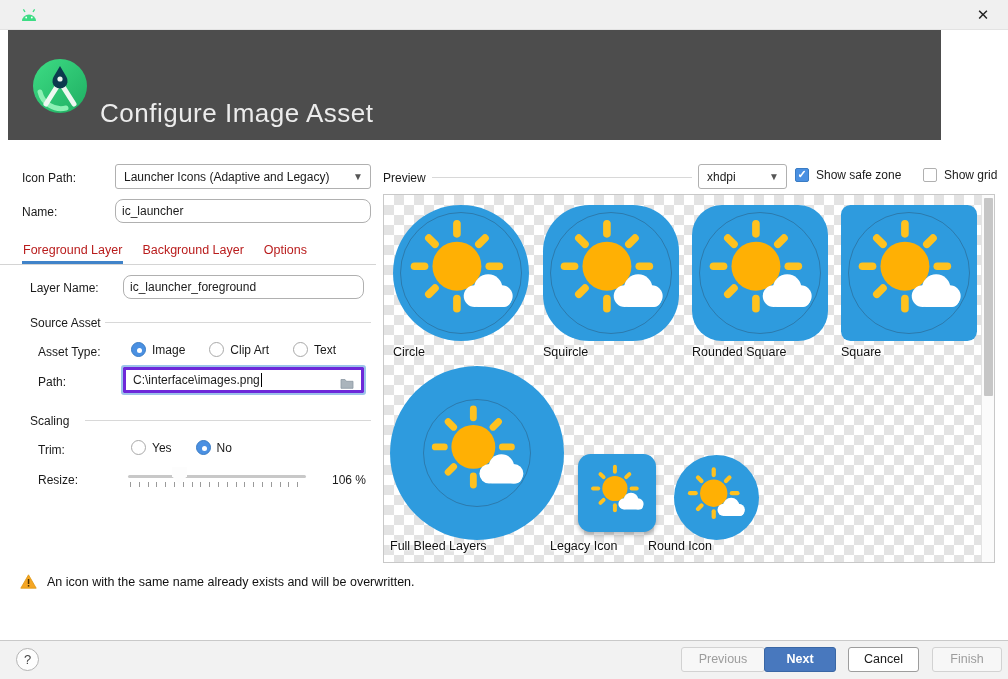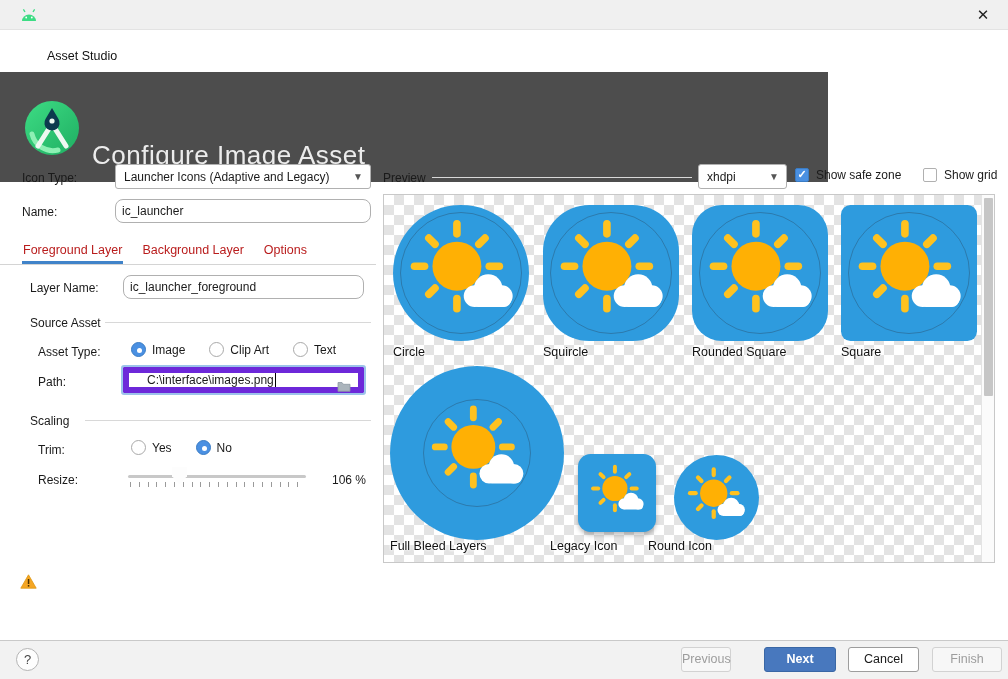--- a/index.html
+++ b/index.html
@@ -6,21 +6,21 @@
   html,body { width:1008px; height:679px; overflow:hidden; }
   body { font-family:"Liberation Sans", sans-serif; font-size:12px; color:#1a1a1a; background:#fff; position:relative; }
 
   
   .titlebar { position:absolute; left:0; top:0; width:1008px; height:30px; background:#f0f0f0; border-bottom:1px solid #e3e3e3; }
   .titlebar .appicon { position:absolute; left:20px; top:8px; width:18px; height:15px; }
   .titlebar .apptitle { position:absolute; left:47px; top:8px; font-size:12.5px; color:#111;margin-top:41px; }
   .titlebar .close { position:absolute; right:12px; top:4px; width:26px; height:22px; text-align:center; line-height:22px; font-size:15px; color:#222; cursor:default; }
 
   
-  .banner { position:absolute; left:0; top:30px; width:828px; height:110px; background:#4d4d4d;margin-top:42px; }
+  .banner { position:absolute; left:8px; top:30px; width:933px; height:110px; background:#4d4d4d; }
   .banner .logo { position:absolute; left:25px; top:29px; width:54px; height:54px; }
   .banner .bigtitle { position:absolute; left:92px; top:68px; font-size:26px; font-weight:400; color:#ececec; letter-spacing:0.5px; }
 
   
   .lbl { position:absolute; color:#1a1a1a; white-space:nowrap; }
   .combo { position:absolute; background:#fff; border:1px solid #b0b0b0; border-radius:3px; display:flex; align-items:center; padding:0 22px 0 8px; }
   .combo .arrow { position:absolute; right:7px; top:50%; transform:translateY(-52%); font-size:10px; color:#555; }
   .txt { position:absolute; background:#fff; border:1px solid #b0b0b0; border-radius:8px; font-family:"Liberation Sans",sans-serif; font-size:12px; padding:0 6px; color:#1a1a1a; }
   .sectline { position:absolute; height:1px; background:#d8d8d8; }
 
@@ -34,21 +34,21 @@
   .cb.on { background:#4a90e2; border:1px solid #3a7cc4; }
   .cb.on::after { content:"✓"; position:absolute; left:1.5px; top:-1px; color:#fff; font-size:11px; font-weight:bold; }
   .cb.off { background:#fff; border:1px solid #b0b0b0; }
 
   
   .tabs { position:absolute; left:0; top:238px; width:376px; border-bottom:1px solid #d4d4d4; padding-left:22px; display:flex; gap:18px; }
   .tab { padding:5px 1px 7px; font-size:12.5px; color:#b91c1c; }
   .tab.active { box-shadow: inset 0 -3px 0 #4083c9; }
 
   
-  .pathfield { position:absolute; left:123px; top:367px; width:241px; height:26px; background:#fff; border:6px solid #6d28d9; outline:2px solid #9cc3ea; outline-offset:0; border-radius:1px; display:flex; align-items:center; padding:0 26px 0 18px; }
+  .pathfield { position:absolute; left:123px; top:367px; width:241px; height:26px; background:#fff; border:3px solid #6d28d9; outline:2px solid #9cc3ea; outline-offset:0; border-radius:1px; display:flex; align-items:center; padding:0 26px 0 7px; }
   .pathfield .caret { width:1px; height:14px; background:#000; margin-left:1px; }
   .pathfield .folder { position:absolute; right:7px; top:7px; }
 
   
   .slider { position:absolute; left:128px; top:466px; width:178px; height:22px; }
   .slider .track { position:absolute; left:0; right:0; top:9px; height:3px; background:#c8c8c8; border-radius:2px; }
   .slider .ticks { position:absolute; left:2px; right:0; top:16px; height:5px;
       background:repeating-linear-gradient(to right,#9a9a9a 0 1px,transparent 1px 8.8px); }
   .slider .thumb { position:absolute; left:44px; top:1px; width:15px; height:17px; background:#fdfdfd;
       clip-path:polygon(0 0,100% 0,100% 55%,50% 100%,0 55%); filter:drop-shadow(0 0 1px #8a8a8a); }
@@ -129,21 +129,21 @@
     <circle cx="27" cy="27" r="27" fill="url(#g-logo)"></circle>
     <path d="M7 33 A21.5 21.5 0 0 0 33 49" stroke="#8df0b4" stroke-width="5" fill="none" stroke-linecap="round"></path>
     <line x1="25" y1="26" x2="13" y2="45" stroke="#eef8f1" stroke-width="5" stroke-linecap="round"></line>
     <line x1="29" y1="26" x2="41" y2="45" stroke="#eef8f1" stroke-width="5" stroke-linecap="round"></line>
     <path d="M27 7 l6.5 11 a7.6 7.6 0 1 1 -13 0 z" fill="#0c3a4e"></path>
     <circle cx="27" cy="20" r="2.6" fill="#eef8f1"></circle>
   </svg>
   <div class="bigtitle">Configure Image Asset</div>
 </div>
 
-<div class="lbl" style="left:22px; top:171px;">Icon Type:</div>
+<div class="lbl" style="left:22px; top:171px;">Icon Path:</div>
 <div class="combo" style="left:115px; top:164px; width:256px; height:25px;">
   <span>Launcher Icons (Adaptive and Legacy)</span>
   <span class="arrow">▼</span>
 </div>
 
 <div class="lbl" style="left:22px; top:205px;">Name:</div>
 <input class="txt" style="left: 115px; top: 199px; width: 256px; height: 24px;" value="ic_launcher">
 
 <div class="tabs">
   <div class="tab active">Foreground Layer</div>
@@ -287,21 +287,22 @@
     <div class="thumb"></div>
   </div>
 </div>
 
 <div class="warnrow">
   <svg width="17" height="15" viewBox="0 0 17 15">
     <path d="M8.5 0.8 L16.2 14.2 H0.8 Z" fill="#f5a623" stroke="#dd9610" stroke-width="0.8"></path>
     <rect x="7.8" y="5" width="1.5" height="5" fill="#4a3000"></rect>
     <rect x="7.8" y="11" width="1.5" height="1.6" fill="#4a3000"></rect>
   </svg>
+  <span class="msg">An icon with the same name already exists and will be overwritten.</span>
 </div>
 
 <div class="footer">
   <div class="help">?</div>
-  <div class="btn disabled" style="left:681px; width:50px;">Previous</div>
+  <div class="btn disabled" style="left:681px; width:84px;">Previous</div>
   <div class="btn primary" style="left:764px; width:72px;">Next</div>
   <div class="btn normal" style="left:848px; width:71px;">Cancel</div>
   <div class="btn disabled" style="left:932px; width:70px;">Finish</div>
 </div>
 
 </body></html>

